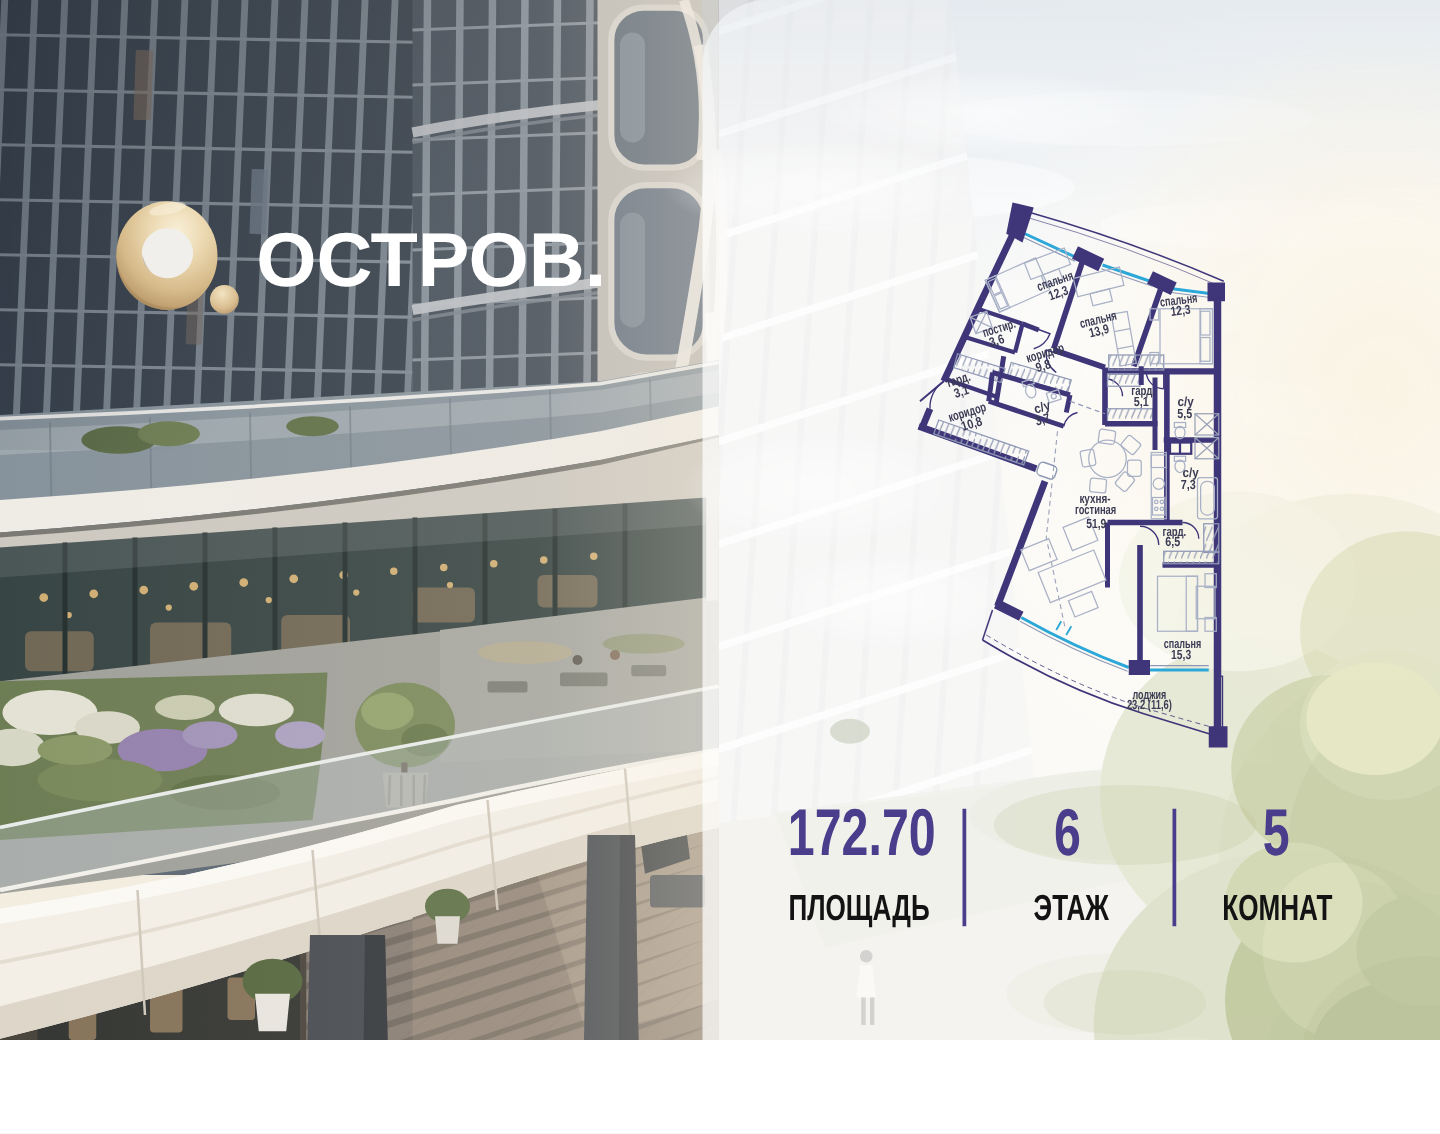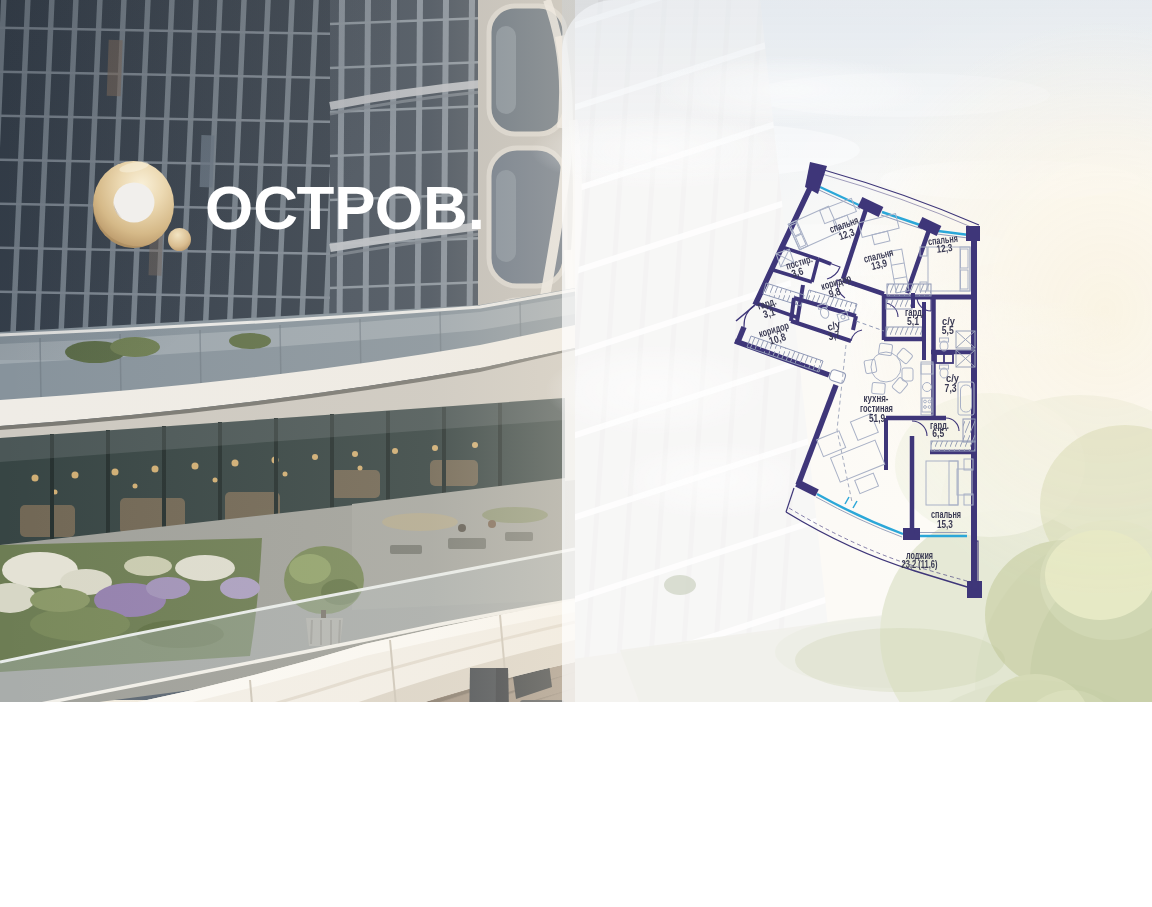--- a/index.html
+++ b/index.html
@@ -1,16 +1,16 @@
 <!DOCTYPE html>
 <html><head>
 <meta charset="utf-8">
 <style>
 html,body{margin:0;padding:0}
-#c{position:relative;width:1152px;height:702px;overflow:hidden;font-family:"Liberation Sans",sans-serif;background:#dfe3e8}
+#c{position:relative;width:1152px;height:832px;overflow:hidden;font-family:"Liberation Sans",sans-serif;background:#dfe3e8}
 #c *{box-sizing:border-box}
 .abs{position:absolute}
 </style>
 </head>
 <body>
 <div id="c">
 
 <svg class="abs" style="left:0;top:0" width="1152" height="907" viewBox="0 0 1152 907">
 
 <defs>
@@ -431,20 +431,38 @@
 <path d="M93,205 a40.5,43.5 0 0 0 55,40 a45,45 0 0 1 -55,-40" fill="#8f734c" opacity="0.3"></path>
 <ellipse cx="134" cy="202.5" rx="20.5" ry="20" fill="#f1efec"></ellipse>
 <path d="M114,204 a20.5,20 0 0 0 28,18.5 a24,23 0 0 1 -28,-18.5" fill="url(#rimsh)"></path>
 <ellipse cx="134" cy="167" rx="15" ry="4.5" fill="#faf3e2" opacity="0.5" transform="rotate(-12 134 167)"></ellipse>
 
 <circle cx="179.5" cy="239.5" r="11.5" fill="url(#gold2)"></circle>
 
 <text x="205" y="229" font-family="Liberation Sans, sans-serif" font-size="61" font-weight="bold" fill="#ffffff" textLength="280" lengthAdjust="spacingAndGlyphs">ОСТРОВ.</text>
 </svg>
 
+<div class="abs" style="left:562px;top:600px;width:590px;height:200px;color:#4a3d8b;z-index:30">
+
+<div class="abs" style="left:52px;top:36px;width:120px;text-align:center;font-size:53px;font-weight:bold;transform:scaleX(0.73);transform-origin:center">172.70</div>
+
+<div class="abs" style="left:52px;top:111px;width:120px;text-align:center;font-size:29px;font-weight:bold;color:#131313;transform:scaleX(0.72);transform-origin:center">ПЛОЩАДЬ</div>
+
+<div class="abs" style="left:208px;top:47px;width:2.5px;height:94px;background:#4a3d8b"></div>
+
+<div class="abs" style="left:232px;top:36px;width:120px;text-align:center;font-size:53px;font-weight:bold;transform:scaleX(0.73);transform-origin:center">6</div>
+
+<div class="abs" style="left:235px;top:111px;width:120px;text-align:center;font-size:29px;font-weight:bold;color:#131313;transform:scaleX(0.72);transform-origin:center">ЭТАЖ</div>
+
+<div class="abs" style="left:376px;top:47px;width:2.5px;height:94px;background:#4a3d8b"></div>
+
+<div class="abs" style="left:399px;top:36px;width:120px;text-align:center;font-size:53px;font-weight:bold;transform:scaleX(0.73);transform-origin:center">5</div>
+
+<div class="abs" style="left:399px;top:111px;width:120px;text-align:center;font-size:29px;font-weight:bold;color:#131313;transform:scaleX(0.72);transform-origin:center">КОМНАТ</div>
+</div>
 
 <svg class="abs" style="left:0;top:0;z-index:20" width="1152" height="907" viewBox="0 0 1152 907">
 <defs>
 <pattern id="hz" width="5" height="14" patternUnits="userSpaceOnUse">
 <path d="M0,13 L5,1" stroke="#99a1b7" stroke-width="1" fill="none"></path>
 </pattern>
 <radialGradient id="sunwarm" cx="0.5" cy="0.5" r="0.5">
 <stop offset="0" stop-color="#f7eed8" stop-opacity="0.65"></stop>
 <stop offset="0.6" stop-color="#f6efdd" stop-opacity="0.35"></stop>
 <stop offset="1" stop-color="#f6efdd" stop-opacity="0"></stop>

